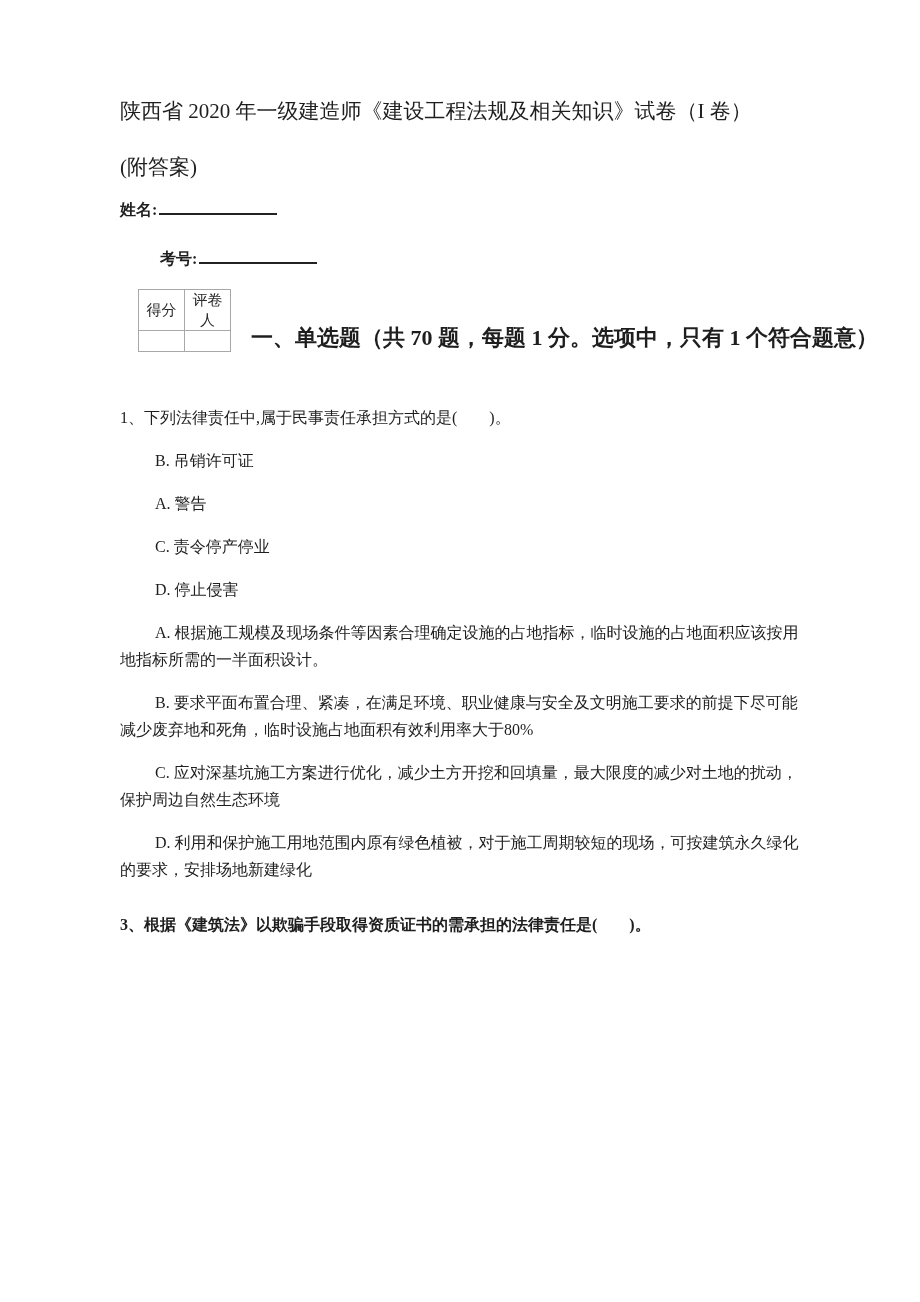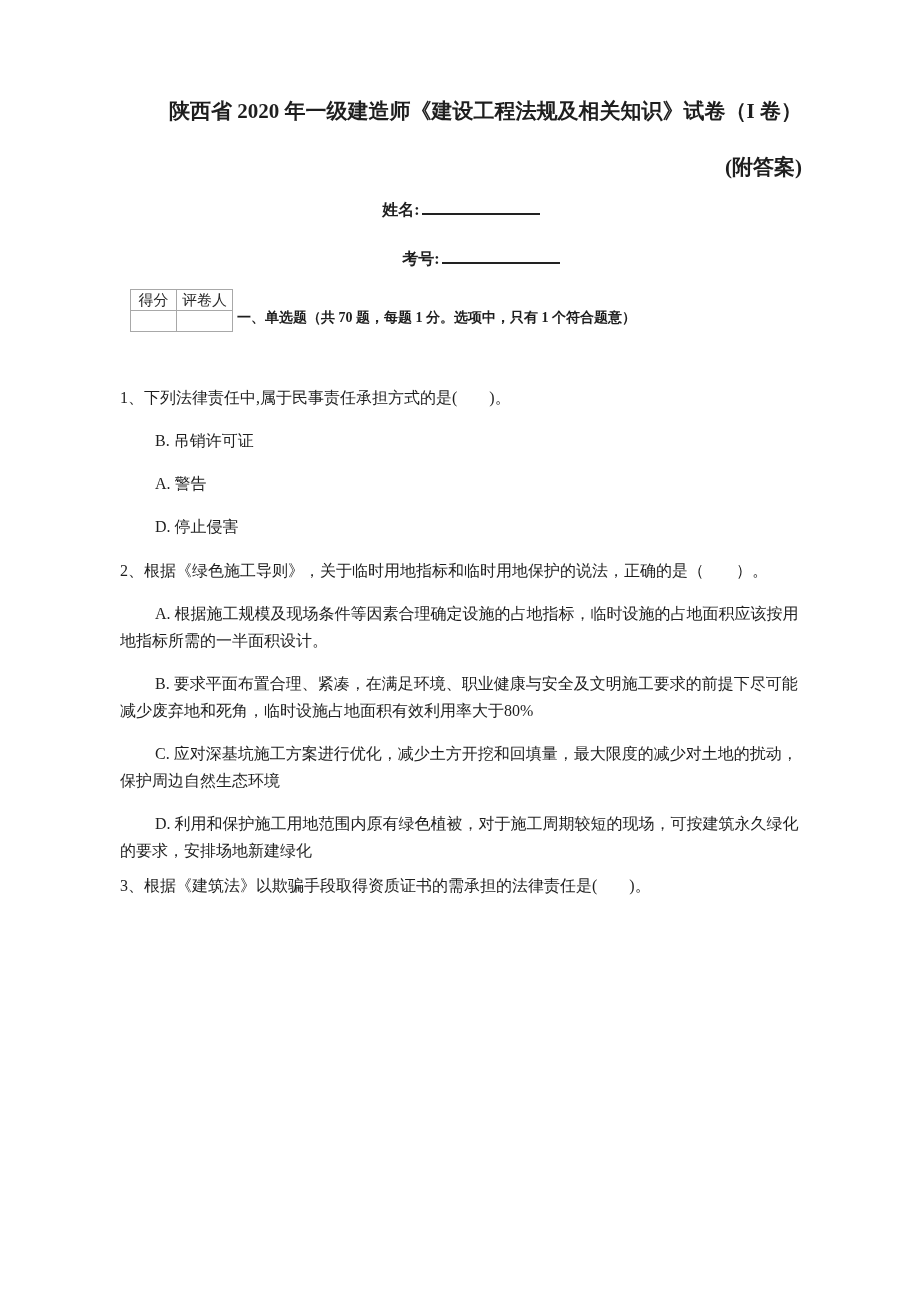--- a/index.html
+++ b/index.html
@@ -13,77 +13,77 @@
     color: #1e1e1e;
     font-family: "Liberation Serif", "DejaVu Serif", serif;
     font-size: 16px;
     line-height: 27px;
     overflow: hidden;
   }
   .content { padding: 96px 118px 0 120px; }
 
   .title {
     font-size: 21px;
-    font-weight: 700;
-    text-align: right;
+    font-weight: 400;
+    text-align: left;
     line-height: 30px;
     margin: 0;
   }
   .title-line2 { margin-top: 26px; }
 
   .notice-heading {
     font-weight: 700;
     margin: 30px 0 0 0;
   }
   .notice-item { margin: 13px 0 0 0; }
 
-  .field-row { margin-top: 14px; text-align: center; }
+  .field-row { margin-top: 14px; }
   .field-row.exam-no { margin-top: 22px; margin-left: 40px; }
   .field-label { font-weight: 700; }
   .blank-line {
     display: inline-block;
     width: 118px;
     height: 15px;
     margin-left: 2px;
     border-bottom: 2px solid #222222;
     vertical-align: baseline;
   }
 
   .table-heading-row {
     display: flex;
     align-items: flex-end;
-    gap: 4px;
+    gap: 20px;
     margin-top: 17px;
-    margin-left: 10px;
+    margin-left: 18px;
   }
   .score-table { border-collapse: collapse; }
   .score-table td {
     border: 1px solid #a8a8a8;
     font-size: 15px;
     line-height: 20px;
     height: 21px;
     padding: 0 5px;
     text-align: center;
     color: #2a2a2a;
     min-width: 46px;
   }
   .section-heading {
     font-weight: 700;
-    font-size: 14px;
+    font-size: 22px;
     white-space: nowrap;
     line-height: 27px;
     padding-bottom: 1px;
   }
 
   .stem { margin: 0; }
   .q1 .stem { margin-top: 52px; }
   .q1 .option { margin: 16px 0 0 35px; }
   .q2 .stem { margin-top: 17px; }
   .q2 .option-para { margin: 16px 0 0 0; text-indent: 35px; }
-  .q3 .stem { margin-top: 8px; }
+  .q3 .stem { margin-top: 28px; font-weight: bold; }
   p { margin: 0; }
 </style>
 </head>
 <body>
 
 <div class="page">
   <div class="content">
 
     <div class="title">陕西省 2020 年一级建造师《建设工程法规及相关知识》试卷（I 卷）</div>
     <div class="title title-line2">(附答案)</div>
@@ -110,25 +110,25 @@
           </tr>
         </tbody>
       </table>
       <div class="section-heading">一、单选题（共 70 题，每题 1 分。选项中，只有 1 个符合题意）</div>
     </div>
 
     <div class="question q1">
       <p class="stem">1、下列法律责任中,属于民事责任承担方式的是(　　)。</p>
       <p class="option">B. 吊销许可证</p>
       <p class="option">A. 警告</p>
+      <p class="option">C. 责令停产停业</p>
       <p class="option">D. 停止侵害</p>
     </div>
 
     <div class="question q2">
-      <p class="stem">2、根据《绿色施工导则》，关于临时用地指标和临时用地保护的说法，正确的是（　　）。</p>
       <p class="option-para">A. 根据施工规模及现场条件等因素合理确定设施的占地指标，临时设施的占地面积应该按用地指标所需的一半面积设计。</p>
       <p class="option-para">B. 要求平面布置合理、紧凑，在满足环境、职业健康与安全及文明施工要求的前提下尽可能减少废弃地和死角，临时设施占地面积有效利用率大于80%</p>
       <p class="option-para">C. 应对深基坑施工方案进行优化，减少土方开挖和回填量，最大限度的减少对土地的扰动，保护周边自然生态环境</p>
       <p class="option-para">D. 利用和保护施工用地范围内原有绿色植被，对于施工周期较短的现场，可按建筑永久绿化的要求，安排场地新建绿化</p>
     </div>
 
     <div class="question q3">
       <p class="stem">3、根据《建筑法》以欺骗手段取得资质证书的需承担的法律责任是(　　)。</p>
     </div>
 

